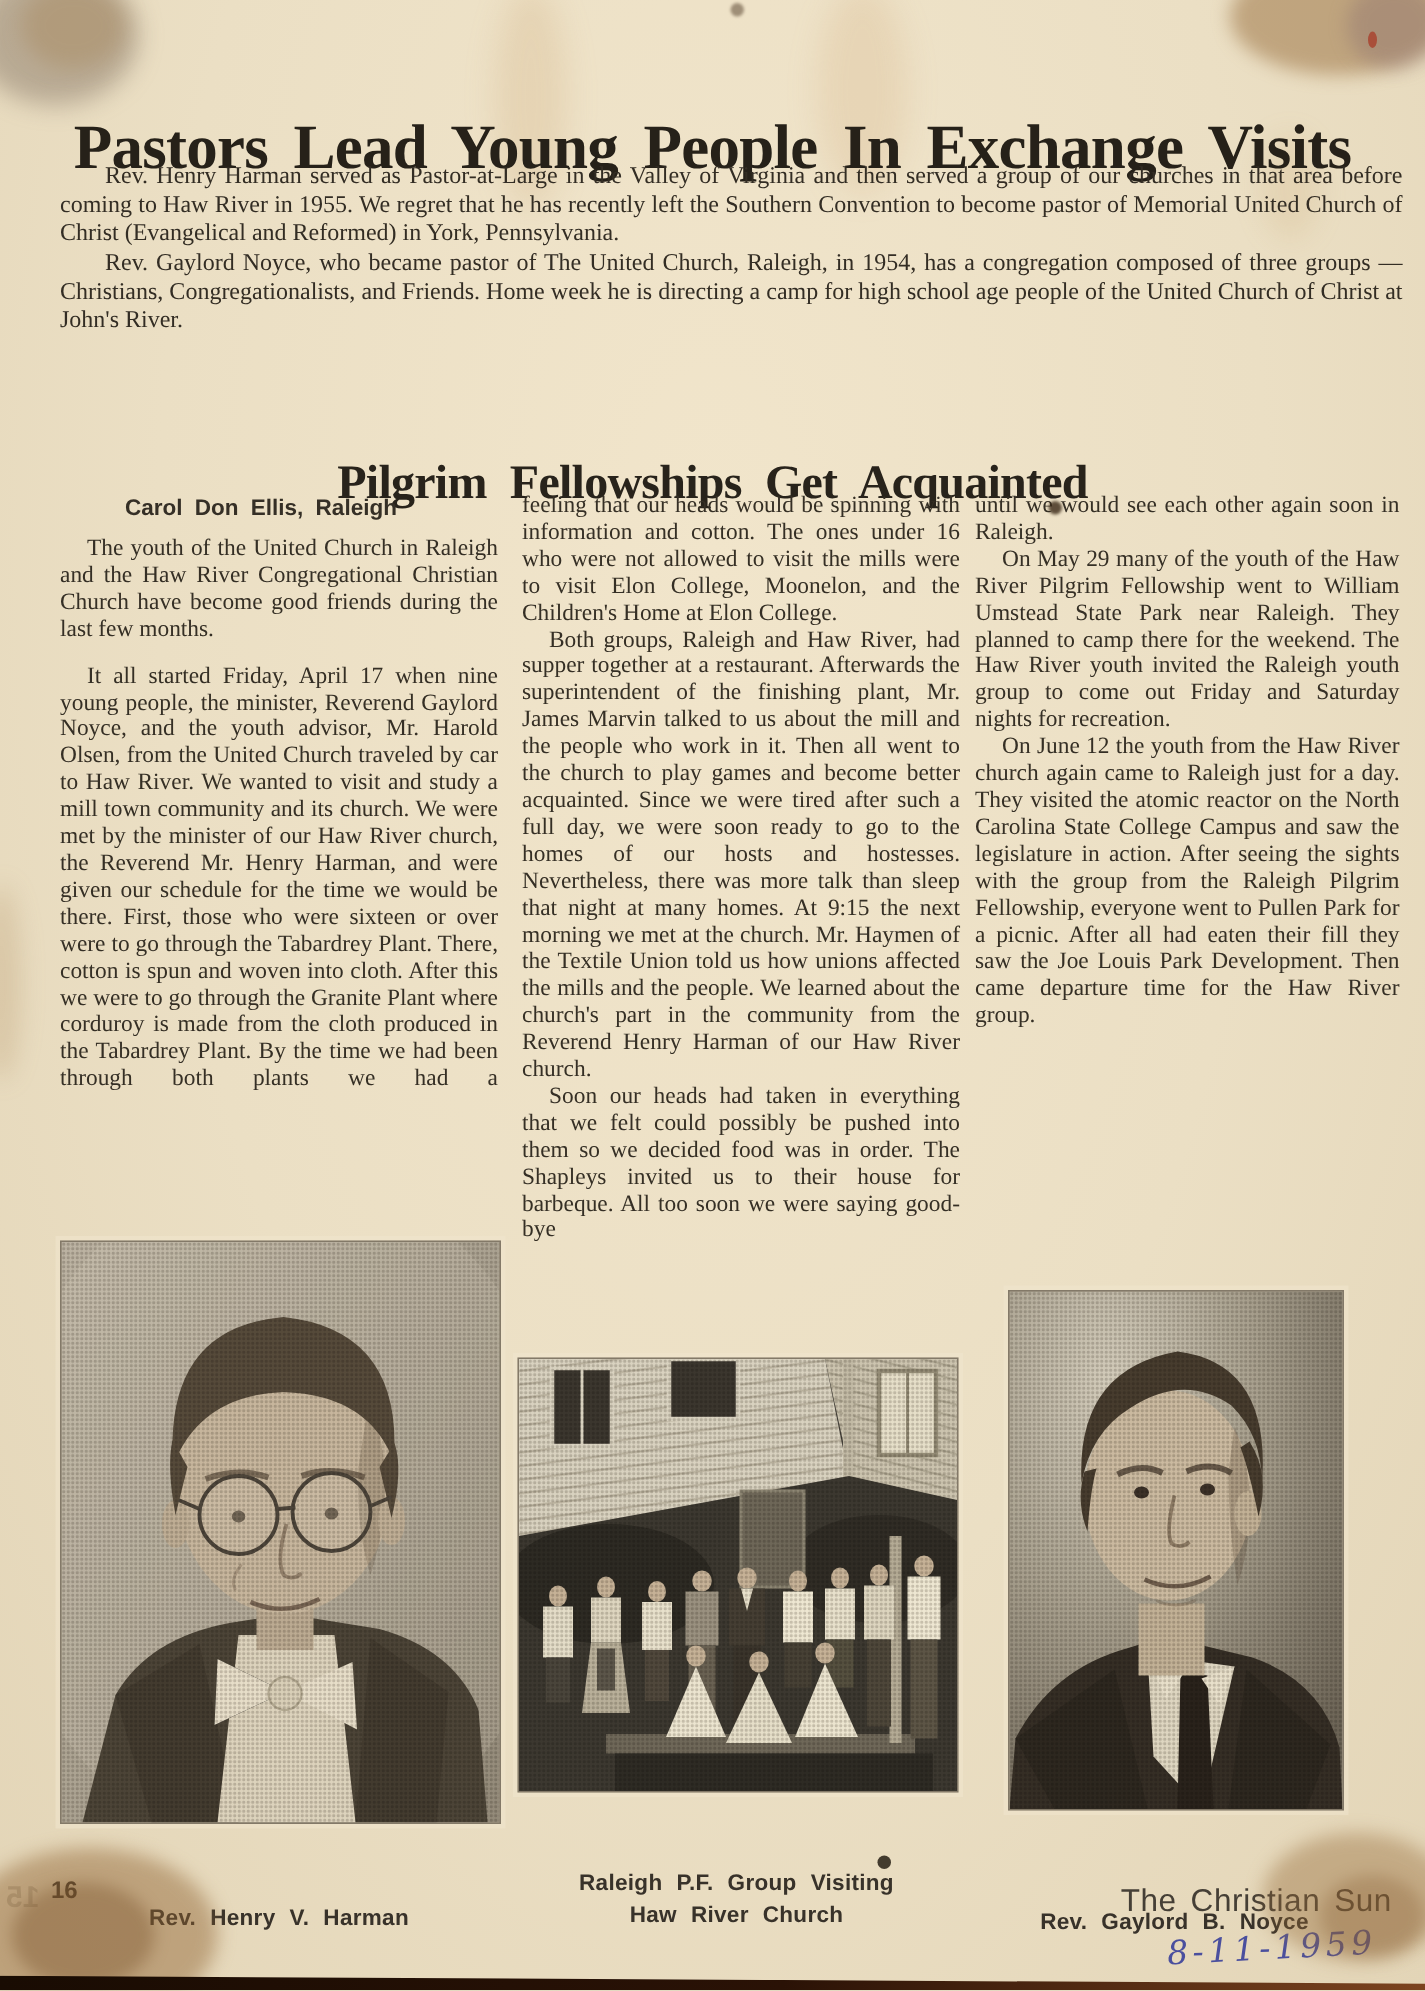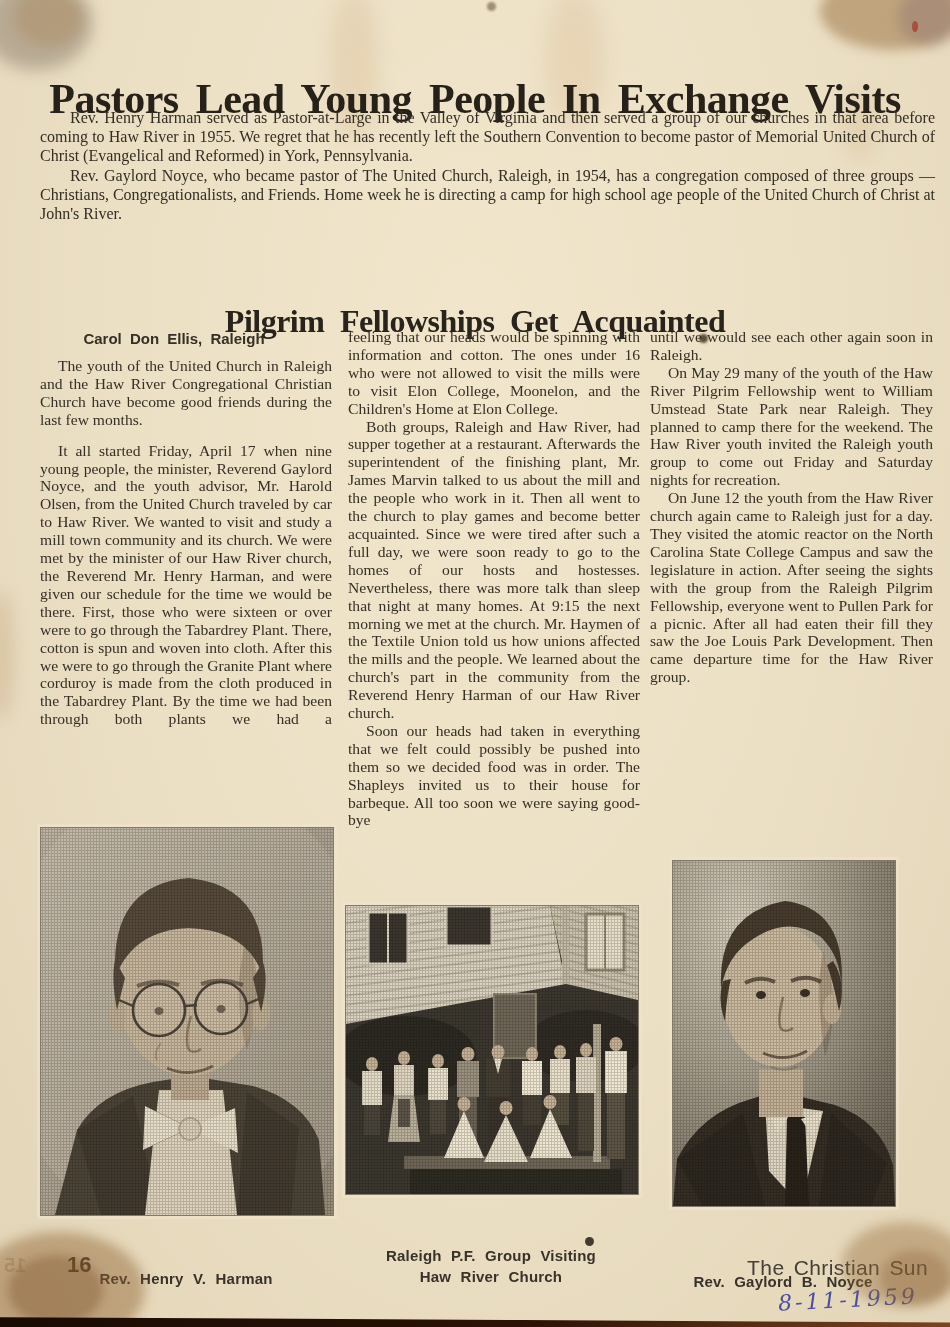--- a/index.html
+++ b/index.html
@@ -56,21 +56,21 @@
     position:absolute;text-align:center;
     font-family:"Liberation Sans", sans-serif;font-weight:700;font-size:15px;
     word-spacing:5px;letter-spacing:.2px;color:#38322a;line-height:21px;margin-top:40px;
   }
   #cap-harman{left:40px;top:1228px;width:292px;}
   #cap-group{left:345px;top:1205px;width:292px;}
   #cap-noyce{left:655px;top:1231px;width:256px;}
   
   .page-number{
     position:absolute;left:34px;top:1252px;
-    font-family:"Liberation Sans", sans-serif;font-weight:700;font-size:22px;color:#3a342b;margin-left:33px;
+    font-family:"Liberation Sans", sans-serif;font-weight:700;font-size:16px;color:#3a342b;
   }
   .bleed-number{
     position:absolute;left:4px;top:1254px;
     font-family:"Liberation Sans", sans-serif;font-weight:700;font-size:20px;
     color:#8d7f68;opacity:.38;transform:scaleX(-1);
   }
   .publication{
     position:absolute;right:22px;top:1256px;
     font-family:"Liberation Sans", sans-serif;font-weight:500;font-size:21px;
     letter-spacing:.4px;word-spacing:3px;color:#453f36;

